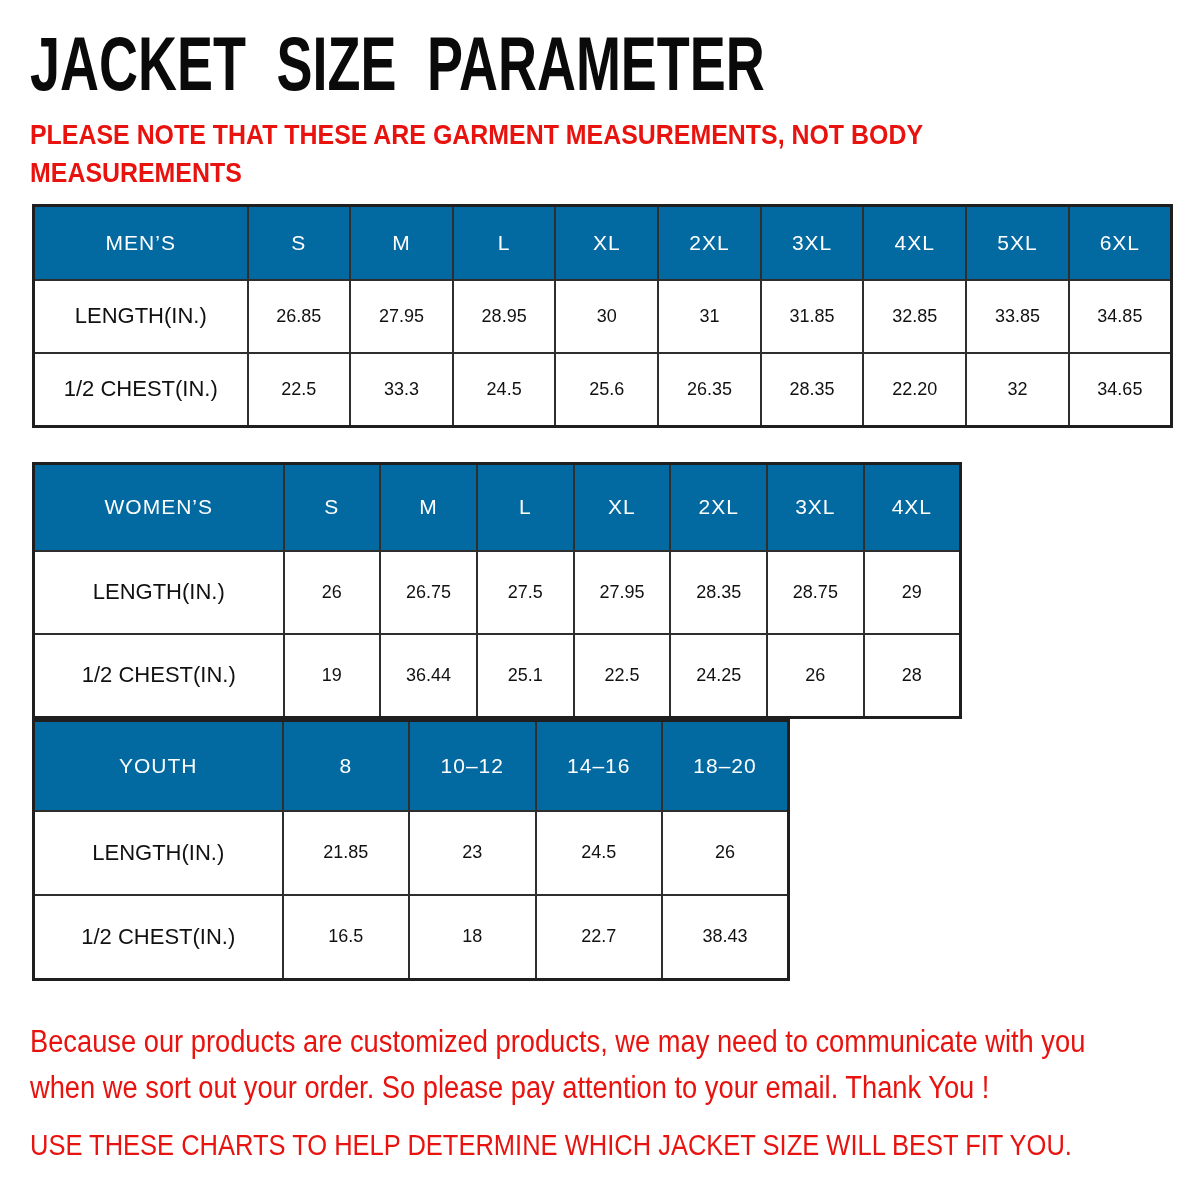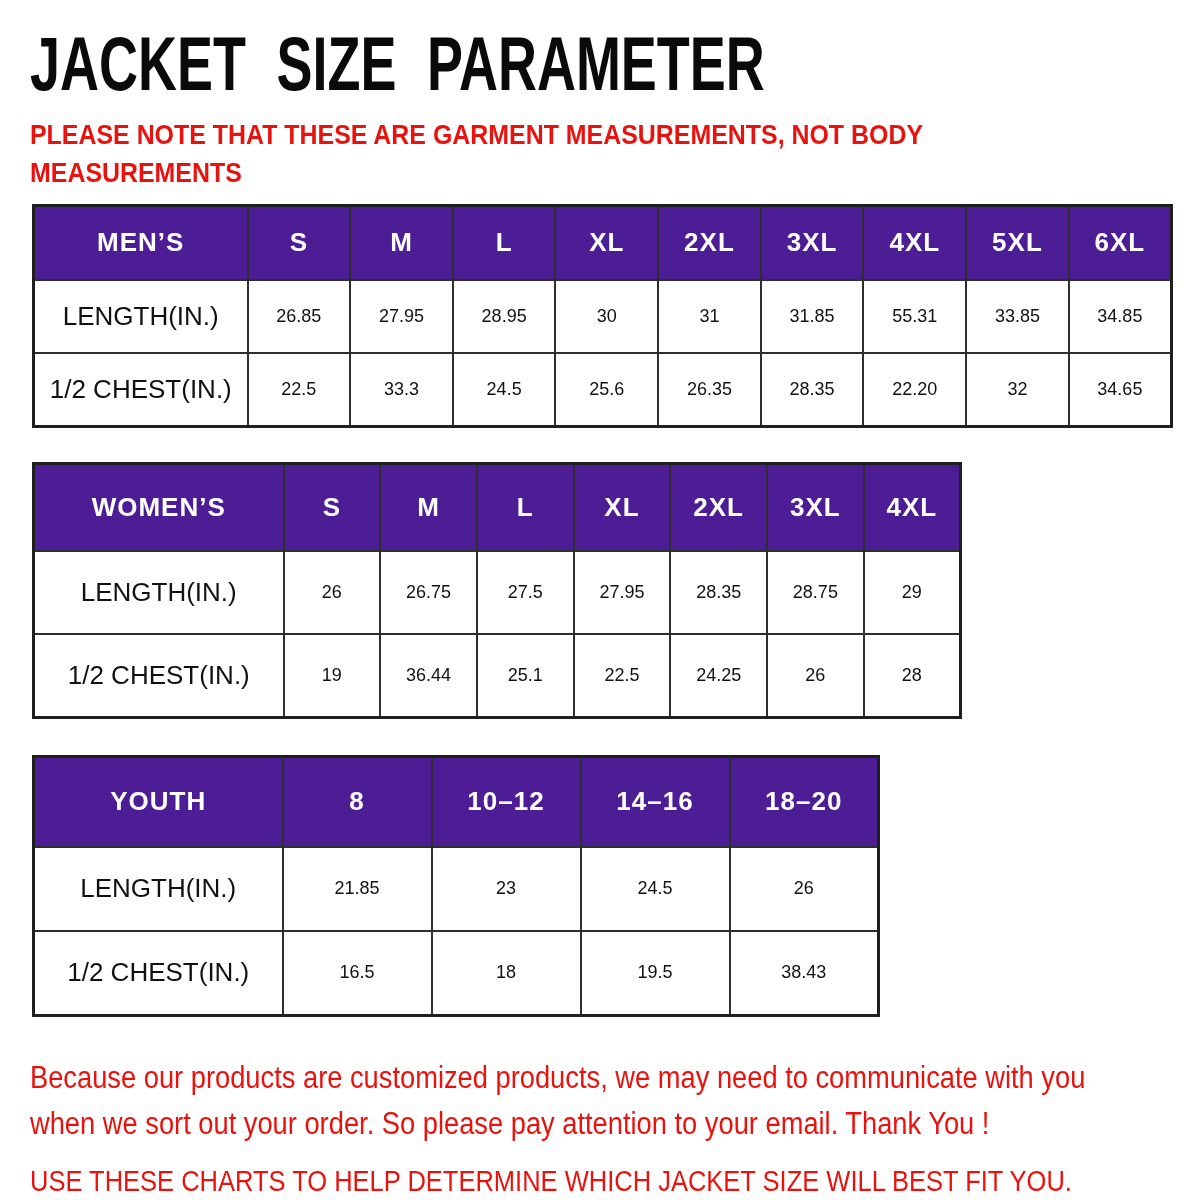--- a/index.html
+++ b/index.html
@@ -42,49 +42,49 @@
     border: 3px solid #1f1f1f;
   }
   table.size-table th, table.size-table td {
     border: 2px solid #2e2e2e;
     text-align: center;
     vertical-align: middle;
     padding: 0;
     overflow: hidden;
   }
   table.size-table thead th {
-    background: #4c1d95;
+    background: #0369a1;
     color: #ffffff;
-    font-weight: bold;
-    font-size: 26px;
+    font-weight: normal;
+    font-size: 21px;
     letter-spacing: 1px;
   }
   table.size-table tbody th {
     background: #ffffff;
     color: #111111;
     font-weight: normal;
-    font-size: 26px;
+    font-size: 22px;
   }
   table.size-table tbody td {
     background: #ffffff;
     color: #111111;
     font-size: 18px;
   }
 
   .t-mens { width: 1141px; margin-top: 12px; }
   .t-mens col.c0 { width: 214px; }
   .t-mens thead th { height: 72px; }
   .t-mens tbody th, .t-mens tbody td { height: 71px; }
 
   .t-womens { width: 930px; margin-top: 34px; }
   .t-womens col.c0 { width: 250px; }
   .t-womens thead th { height: 85px; }
   .t-womens tbody th, .t-womens tbody td { height: 81px; }
 
-  .t-youth { width: 848px; margin-top: 36px; }
+  .t-youth { width: 758px; }
   .t-youth col.c0 { width: 249px; }
   .t-youth thead th { height: 88px; }
   .t-youth tbody th, .t-youth tbody td { height: 82px; }
 
   .footer-note1 {
     margin: 38px 0 0 30px;
     width: 1280px;
     font-size: 31px;
     color: #e8120e;
     line-height: 1.5;
@@ -130,21 +130,21 @@
     </thead>
     <tbody>
       <tr>
         <th>LENGTH(IN.)</th>
         <td>26.85</td>
         <td>27.95</td>
         <td>28.95</td>
         <td>30</td>
         <td>31</td>
         <td>31.85</td>
-        <td>55.31</td>
+        <td>32.85</td>
         <td>33.85</td>
         <td>34.85</td>
       </tr>
       <tr>
         <th>1/2 CHEST(IN.)</th>
         <td>22.5</td>
         <td>33.3</td>
         <td>24.5</td>
         <td>25.6</td>
         <td>26.35</td>
@@ -216,21 +216,21 @@
         <th>LENGTH(IN.)</th>
         <td>21.85</td>
         <td>23</td>
         <td>24.5</td>
         <td>26</td>
       </tr>
       <tr>
         <th>1/2 CHEST(IN.)</th>
         <td>16.5</td>
         <td>18</td>
-        <td>19.5</td>
+        <td>22.7</td>
         <td>38.43</td>
       </tr>
     </tbody>
   </table>
 
   <div class="footer-note1">Because our products are customized products, we may need to communicate with you when we sort out your order. So please pay attention to your email. Thank You !</div>
   <div class="footer-note2">USE THESE CHARTS TO HELP DETERMINE WHICH JACKET SIZE WILL BEST FIT YOU.</div>
 
 </div>
 

